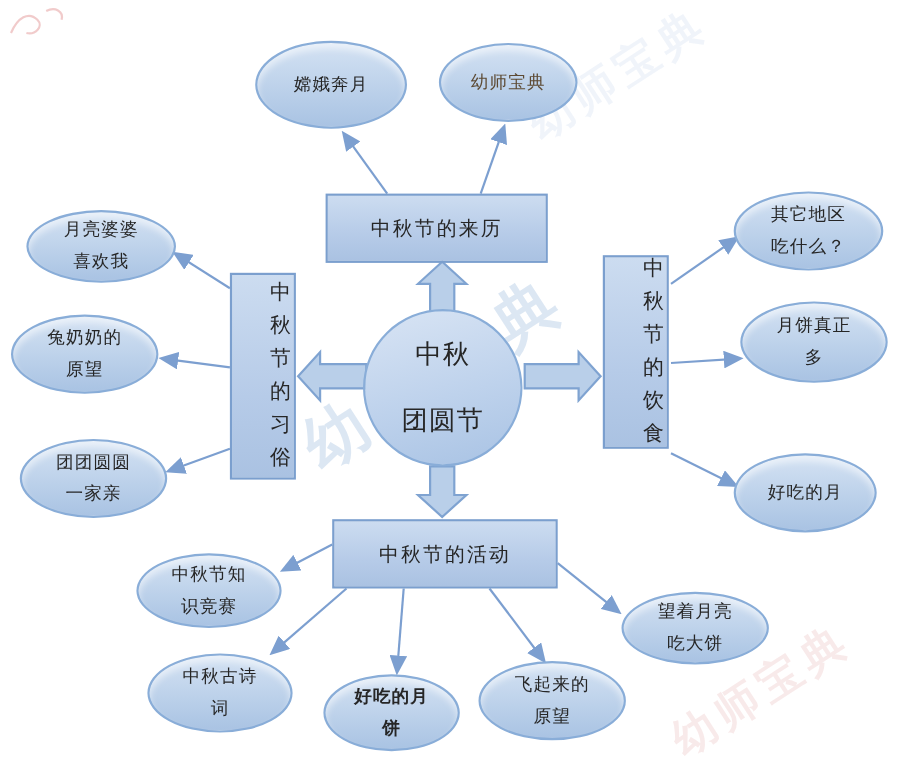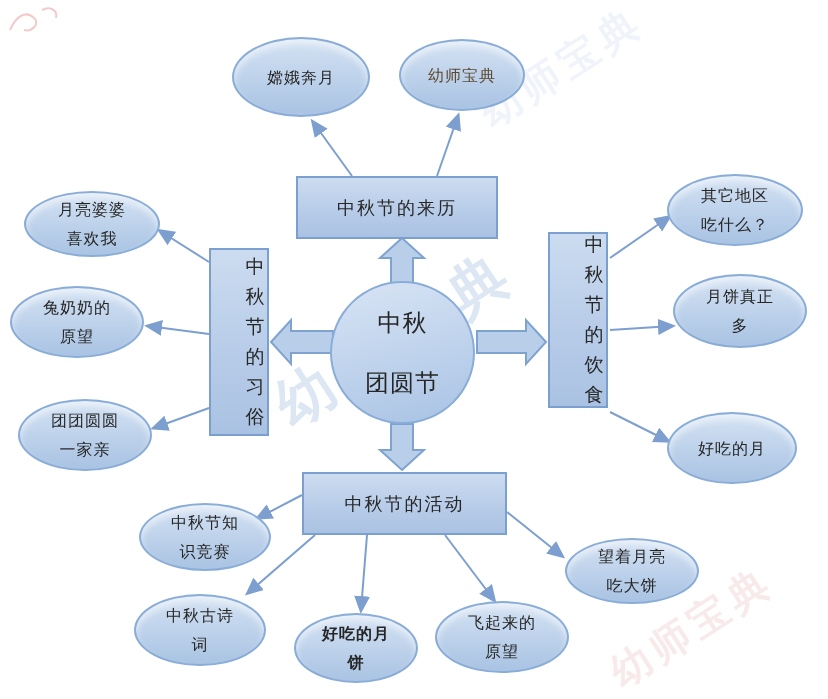--- a/index.html
+++ b/index.html
@@ -160,21 +160,21 @@
         <span>多</span>
     </div>
   </div>
 
   <div class="node ellipse" style="left:667px;top:412px;width:130px;height:72px;">
     <div class="lbl">
       <span>好吃的月</span>
     </div>
   </div>
 
-  <div class="node ellipse" style="left:139px;top:503px;width:132px;height:68px;">
+  <div class="node ellipse" style="left:124px;top:503px;width:132px;height:68px;">
     <div class="lbl">
       <span>中秋节知</span>
         <span>识竞赛</span>
     </div>
   </div>
 
   <div class="node ellipse" style="left:134px;top:594px;width:132px;height:72px;">
     <div class="lbl">
       <span>中秋古诗</span>
         <span>词</span>

